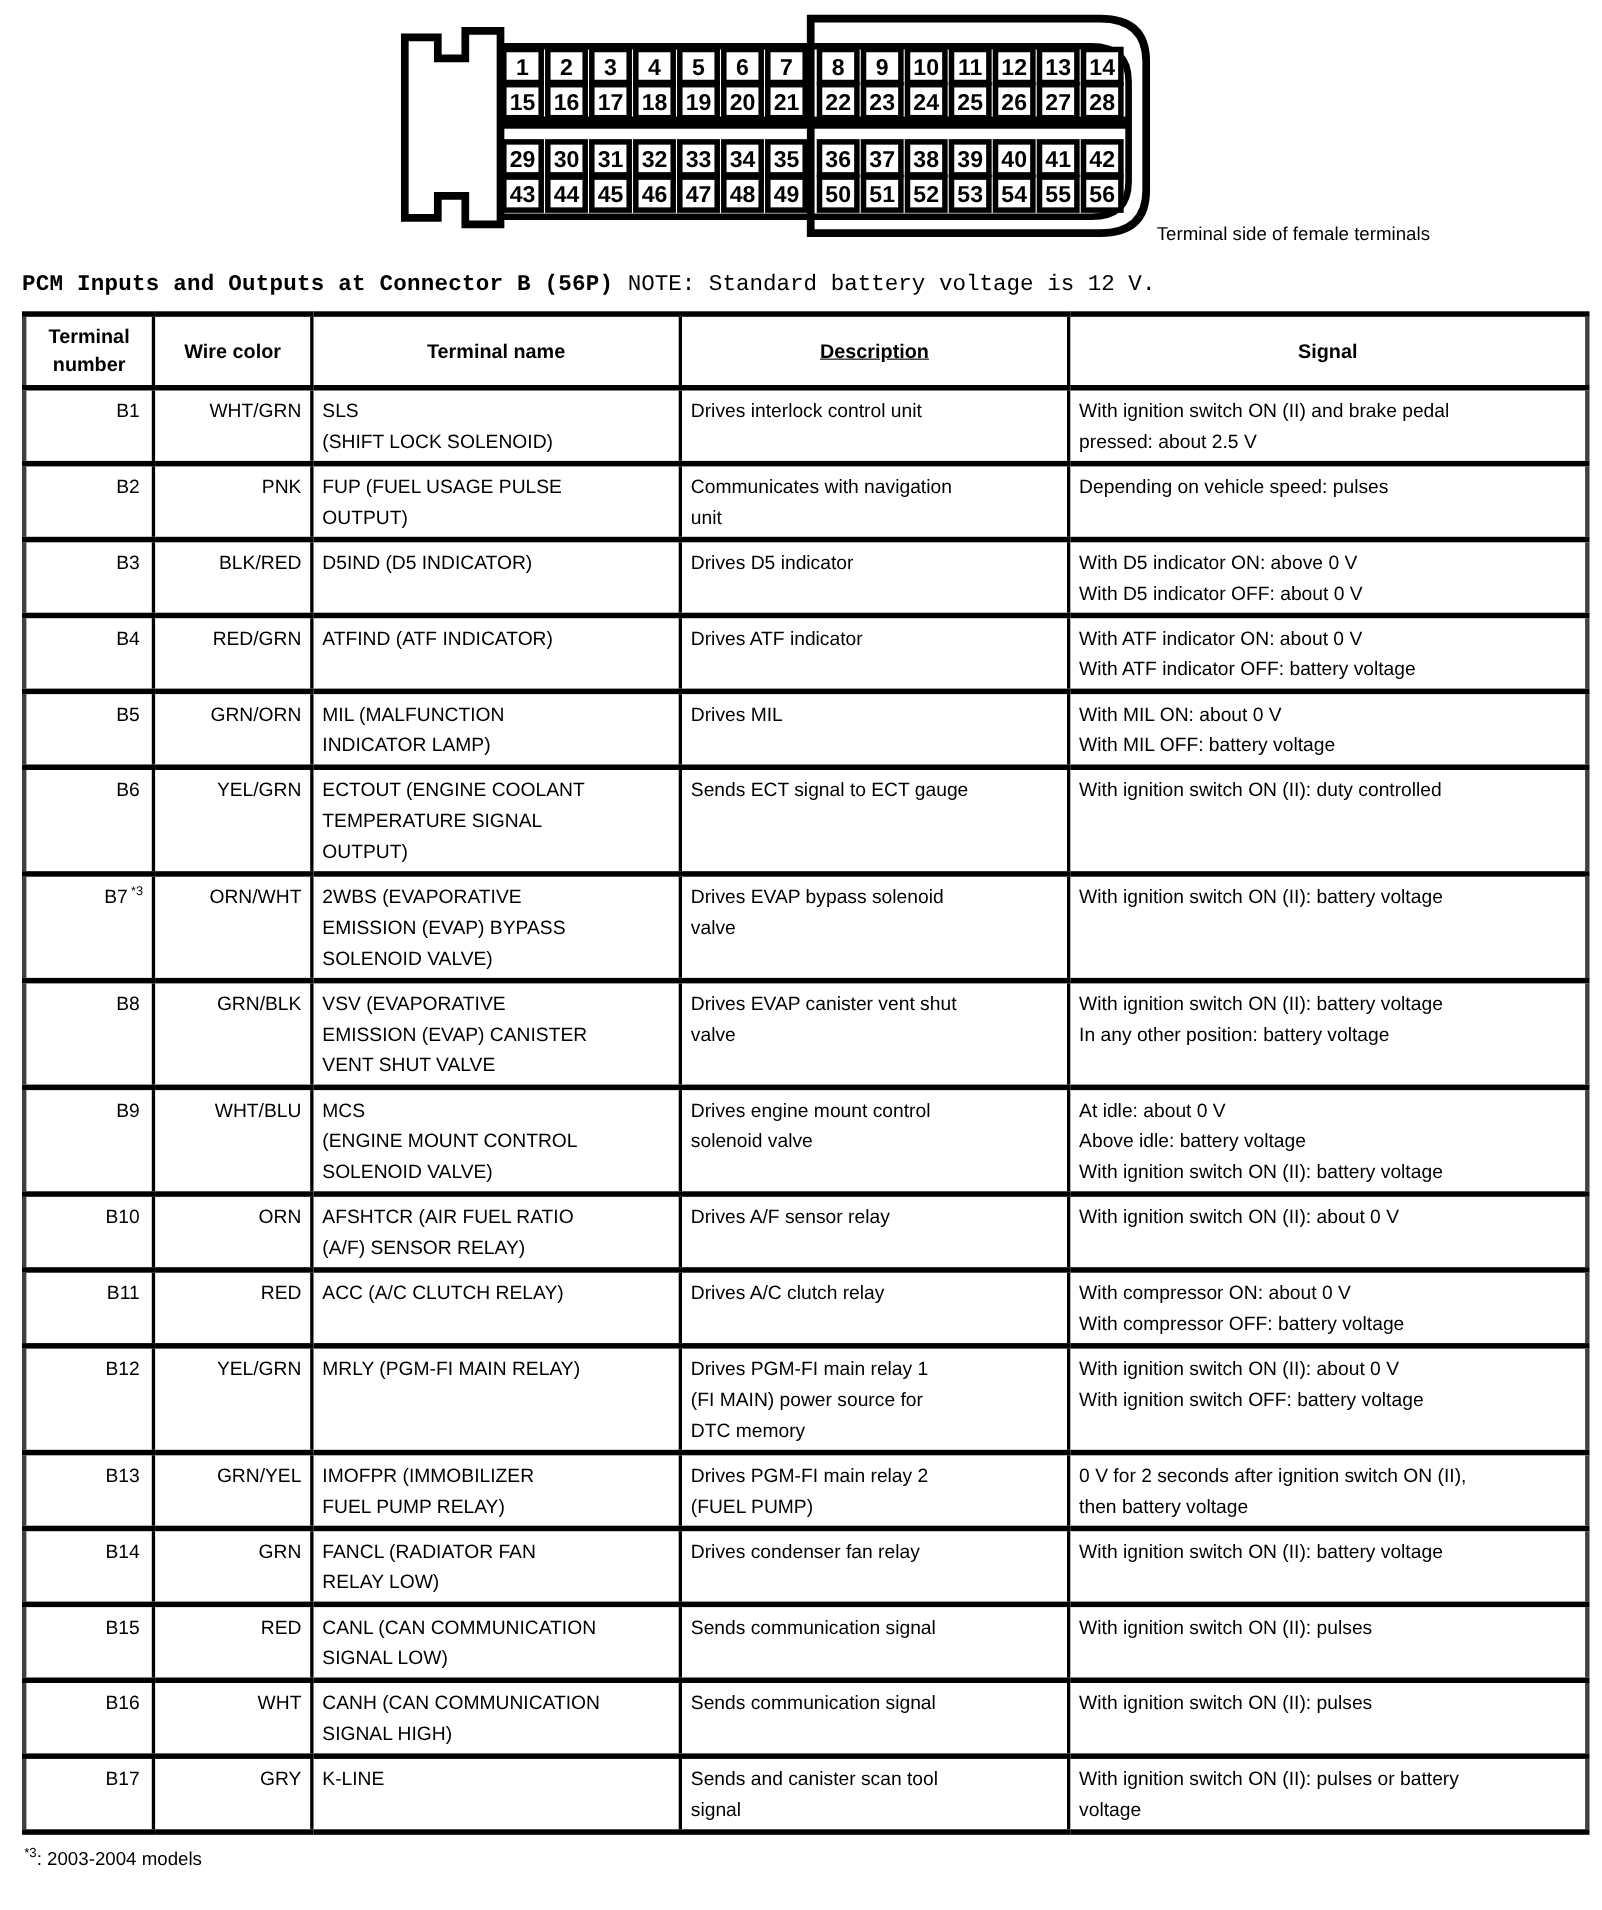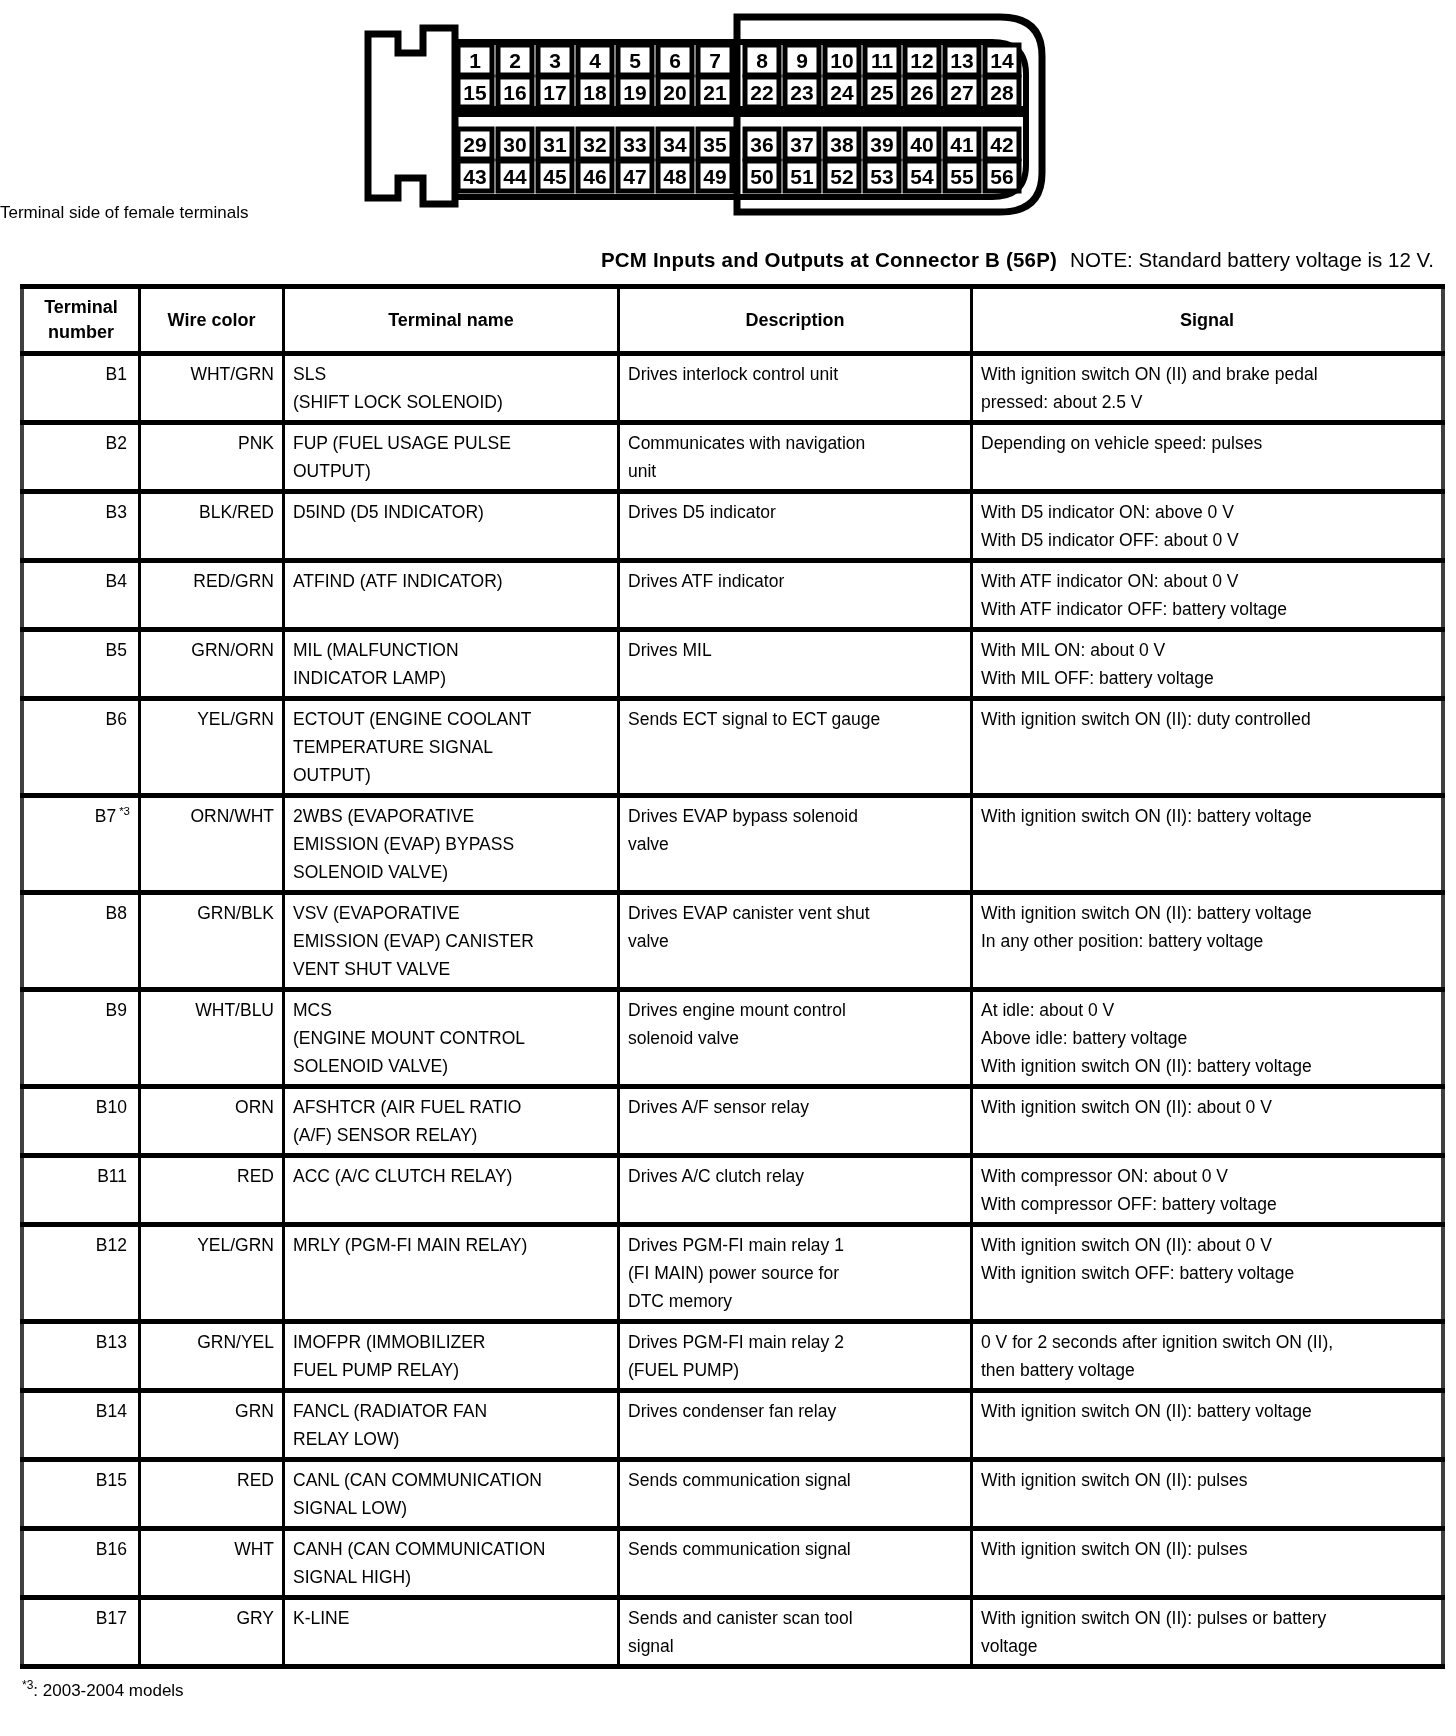--- a/index.html
+++ b/index.html
@@ -7,47 +7,48 @@
     width:1456px;
     font-family:"Liberation Sans","DejaVu Sans",sans-serif;
     color:#000;
     -webkit-font-smoothing:antialiased;
   }
   
   .diagram-area{position:relative;height:238px;}
   .diagram-area svg{position:absolute;left:0;top:0;}
   .diagram-caption{
     position:absolute;left:0;top:203px;width:1300px;
-    text-align:left;font-size:17px;color:#000;
+    text-align:right;font-size:17px;color:#000;
   }
   
   .title-row{
-    display:flex;justify-content:flex-end;align-items:baseline;
+    display:flex;justify-content:flex-start;align-items:baseline;
     margin:10px 22px 12px 20px;
+    font-family:Liberation Mono, monospace;
   }
   .section-title{font-size:20.5px;font-weight:bold;letter-spacing:0.2px;}
   .section-note{font-size:20.5px;margin-left:13px;}
   
   table.pcm{
     border-collapse:collapse;
     margin-left:20px;
     width:1417px;
     table-layout:fixed;
   }
   table.pcm th,table.pcm td{
     border:solid #000;
     border-width:5px 3px;
     padding:4px 8px 4px 8px;
     font-size:17.5px;
     line-height:28px;
     vertical-align:top;
     overflow:hidden;
   }
   table.pcm{border:4px solid #404040;}
-  th.w1{width:106px;} th.w2{width:133px;} th.w3{width:324px;} th.w4{width:342px;} th.w5{width:460px;}
+  th.w1{width:106px;} th.w2{width:133px;} th.w3{width:324px;} th.w4{width:342px;text-decoration:underline;} th.w5{width:460px;}
   table.pcm th{
     font-weight:bold;text-align:center;vertical-align:middle;
     font-size:18px;line-height:25px;padding:6px 4px;
   }
   td.c-num,td.c-wire{text-align:right;vertical-align:middle;}
   .pre{white-space:pre-line;}
   sup.sup{font-size:11.5px;vertical-align:super;line-height:0;margin-left:3px;}
   
   .footnote{margin:12px 0 16px 22px;font-size:17px;}
   .footnote sup{font-size:12px;vertical-align:super;line-height:0;}

